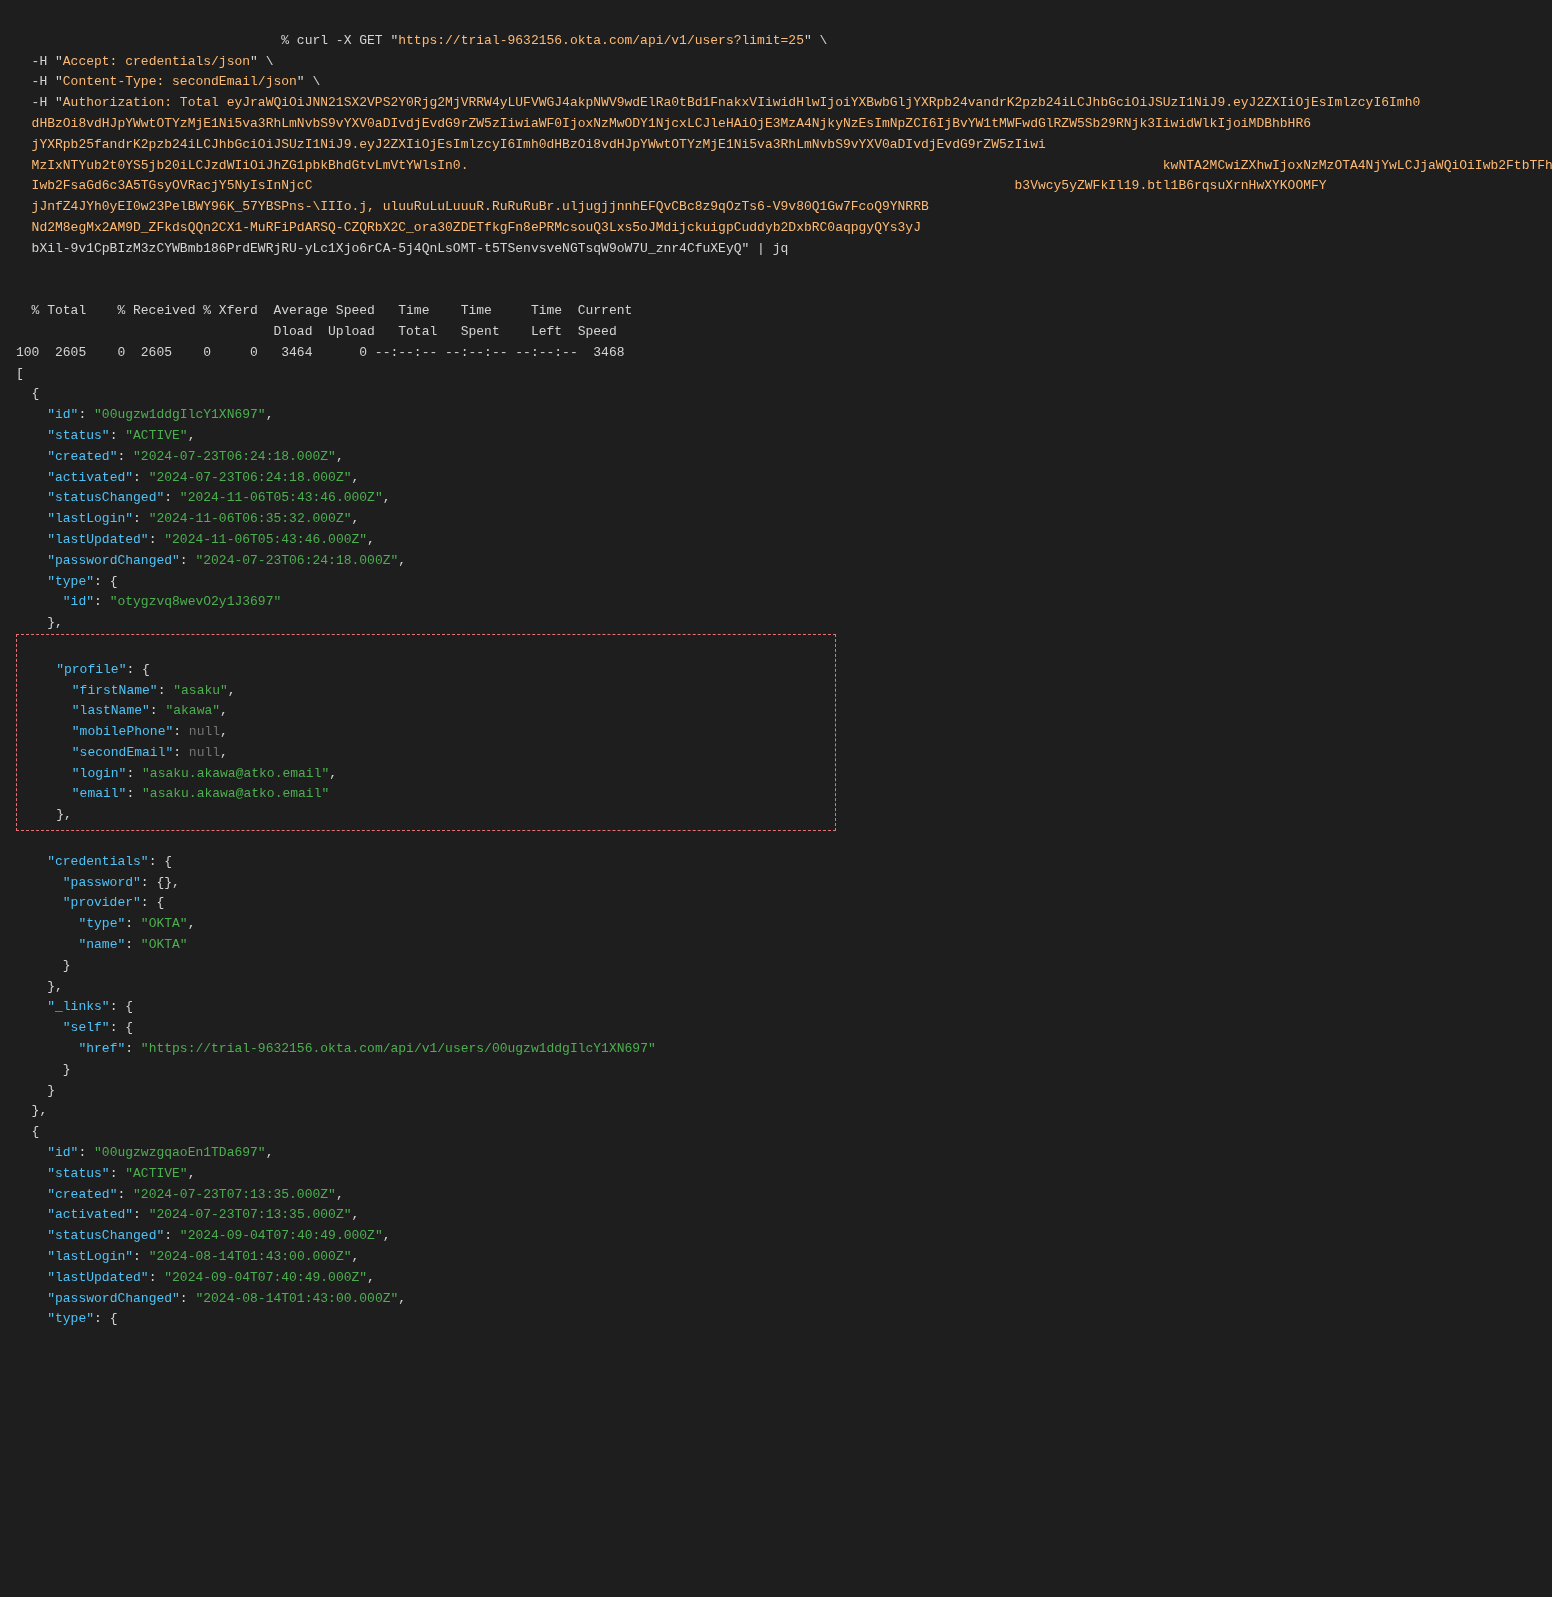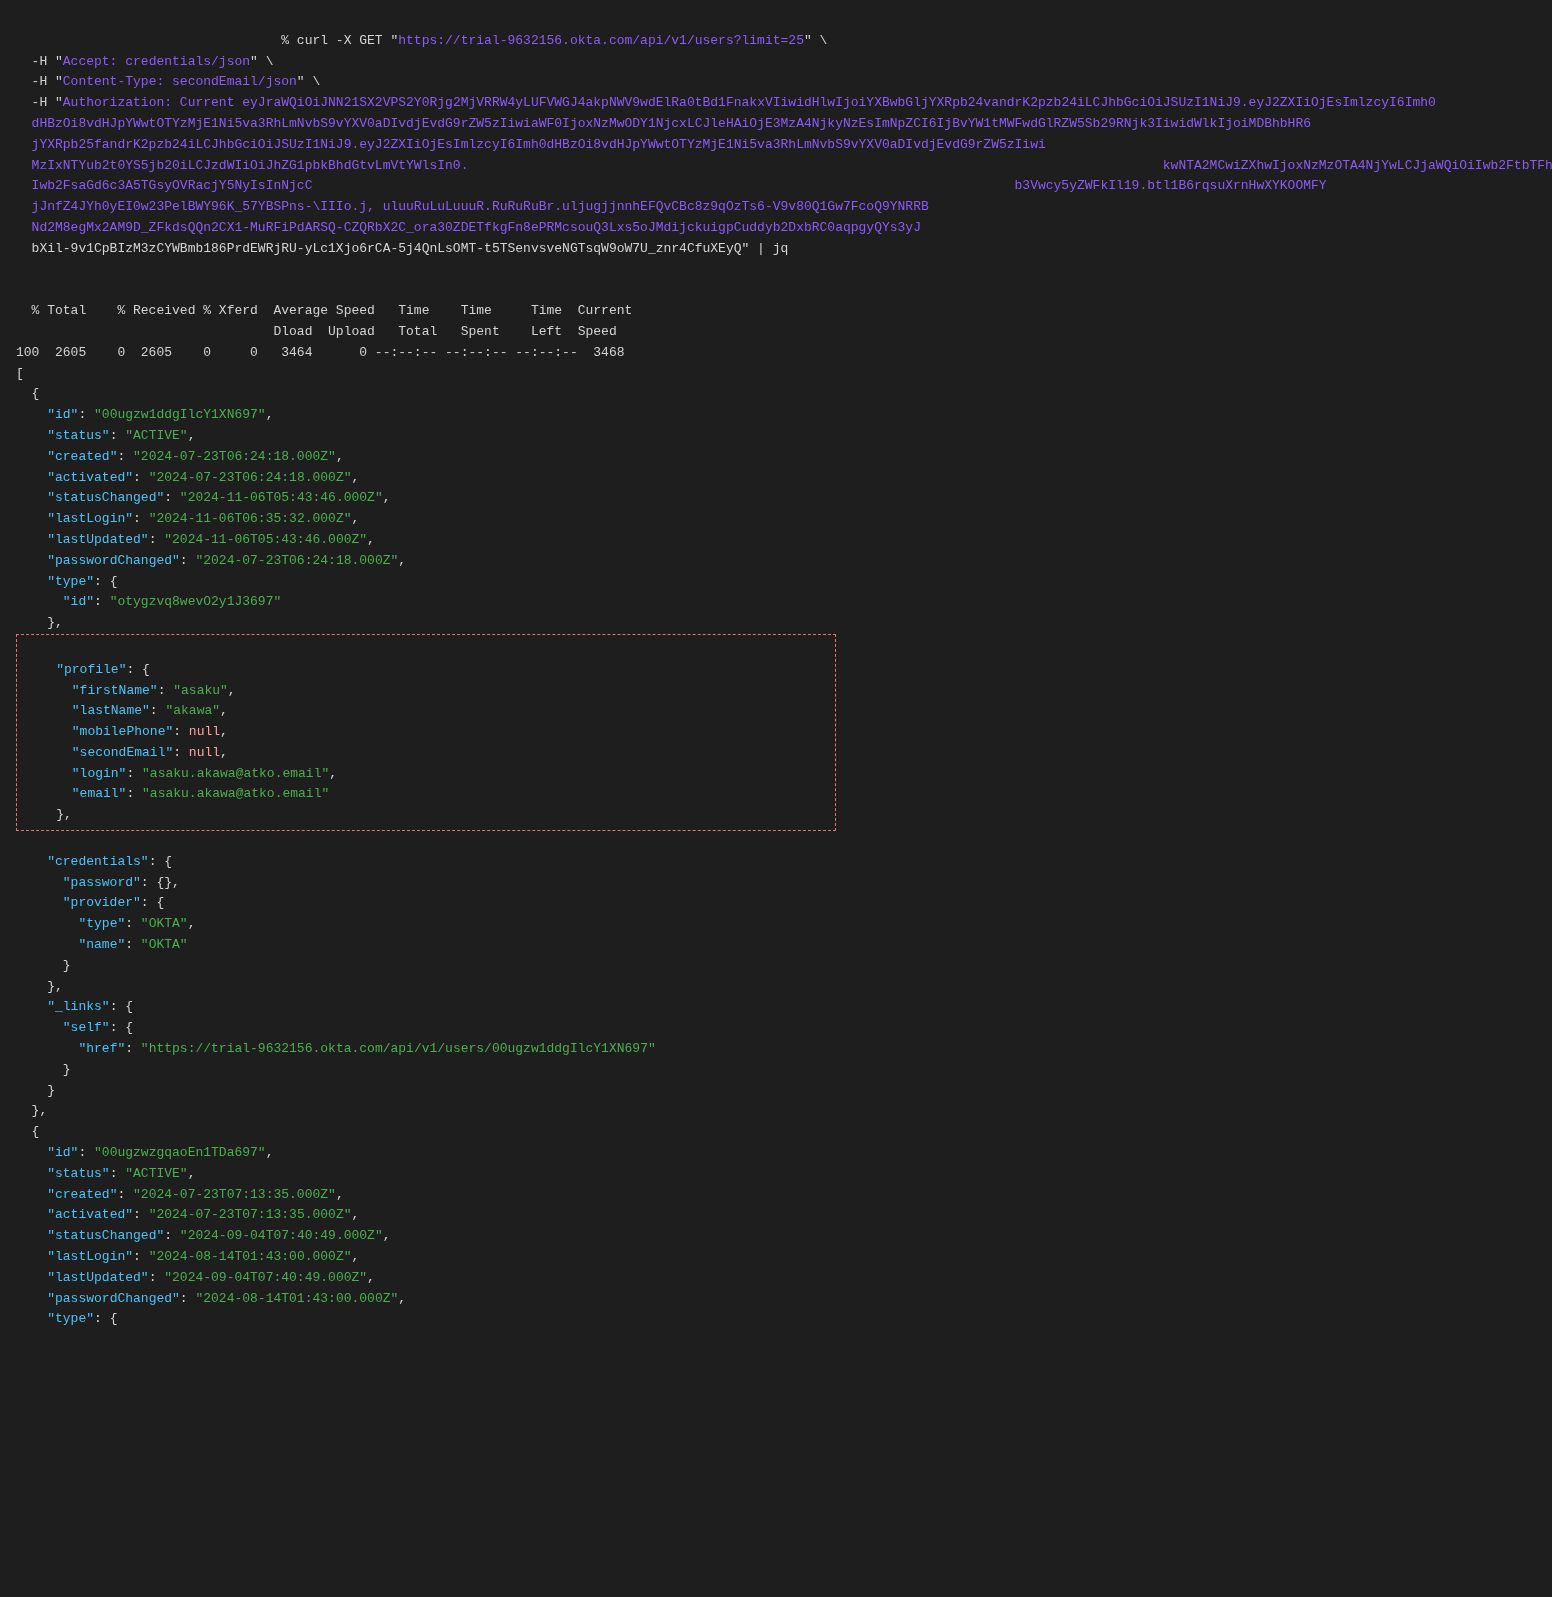--- a/index.html
+++ b/index.html
@@ -20,37 +20,37 @@
       overflow-x: auto;
     }
 
     .terminal-block {
       white-space: pre;
       font-family: 'Courier New', Courier, monospace;
       font-size: 13px;
       line-height: 1.6;
     }
 
-    .cyan { color: #8b5cf6; }
+    .cyan { color: #fdba74; }
     .white { color: #d4d4d4; }
 
     .key-color { color: #4fc3f7; }
     .string-color { color: #4caf50; }
-    .null-color { color: #fca5a5; }
+    .null-color { color: #737373; }
   </style>
 </head>
 <body>
 
 
 
 <div class="terminal-block">
 <span class="white">                                  % curl -X GET "<span class="cyan">https://trial-9632156.okta.com/api/v1/users?limit=25</span>" \</span>
 <span class="white">  -H "<span class="cyan">Accept: credentials/json</span>" \</span>
 <span class="white">  -H "<span class="cyan">Content-Type: secondEmail/json</span>" \</span>
-<span class="white">  -H "<span class="cyan">Authorization: Current eyJraWQiOiJNN21SX2VPS2Y0Rjg2MjVRRW4yLUFVWGJ4akpNWV9wdElRa0tBd1FnakxVIiwidHlwIjoiYXBwbGljYXRpb24vandrK2pzb24iLCJhbGciOiJSUzI1NiJ9.eyJ2ZXIiOjEsImlzcyI6Imh0</span></span>
+<span class="white">  -H "<span class="cyan">Authorization: Total eyJraWQiOiJNN21SX2VPS2Y0Rjg2MjVRRW4yLUFVWGJ4akpNWV9wdElRa0tBd1FnakxVIiwidHlwIjoiYXBwbGljYXRpb24vandrK2pzb24iLCJhbGciOiJSUzI1NiJ9.eyJ2ZXIiOjEsImlzcyI6Imh0</span></span>
 <span class="cyan">  dHBzOi8vdHJpYWwtOTYzMjE1Ni5va3RhLmNvbS9vYXV0aDIvdjEvdG9rZW5zIiwiaWF0IjoxNzMwODY1NjcxLCJleHAiOjE3MzA4NjkyNzEsImNpZCI6IjBvYW1tMWFwdGlRZW5Sb29RNjk3IiwidWlkIjoiMDBhbHR6</span>
 <span class="cyan">  jYXRpb25fandrK2pzb24iLCJhbGciOiJSUzI1NiJ9.eyJ2ZXIiOjEsImlzcyI6Imh0dHBzOi8vdHJpYWwtOTYzMjE1Ni5va3RhLmNvbS9vYXV0aDIvdjEvdG9rZW5zIiwi                                                                                          YS5jb20iLCJhdWQiOiJodHRwczovL3RyaWFsLTk2MzIxNTYub2t0YS5jb20vYXBpL3YxL3VzZXJzIiwia</span>
 <span class="cyan">  MzIxNTYub2t0YS5jb20iLCJzdWIiOiJhZG1pbkBhdGtvLmVtYWlsIn0.                                                                                         kwNTA2MCwiZXhwIjoxNzMzOTA4NjYwLCJjaWQiOiIwb2FtbTFhcHRpUWVuUm9vUTY5NyIsInVpZCI6IjAw</span>
 <span class="cyan">  Iwb2FsaGd6c3A5TGsyOVRacjY5NyIsInNjcC                                                                                          b3Vwcy5yZWFkIl19.btl1B6rqsuXrnHwXYKOOMFY</span>
 <span class="cyan">  jJnfZ4JYh0yEI0w23PelBWY96K_57YBSPns-\IIIo.j, uluuRuLuLuuuR.RuRuRuBr.uljugjjnnhEFQvCBc8z9qOzTs6-V9v80Q1Gw7FcoQ9YNRRB</span>
 <span class="cyan">  Nd2M8egMx2AM9D_ZFkdsQQn2CX1-MuRFiPdARSQ-CZQRbX2C_ora30ZDETfkgFn8ePRMcsouQ3Lxs5oJMdijckuigpCuddyb2DxbRC0aqpgyQYs3yJ</span>
 <span class="white">  bXil-9v1CpBIzM3zCYWBmb186PrdEWRjRU-yLc1Xjo6rCA-5j4QnLsOMT-t5TSenvsveNGTsqW9oW7U_znr4CfuXEyQ" | jq</span>
 
 <span class="white">
   % Total    % Received % Xferd  Average Speed   Time    Time     Time  Current

